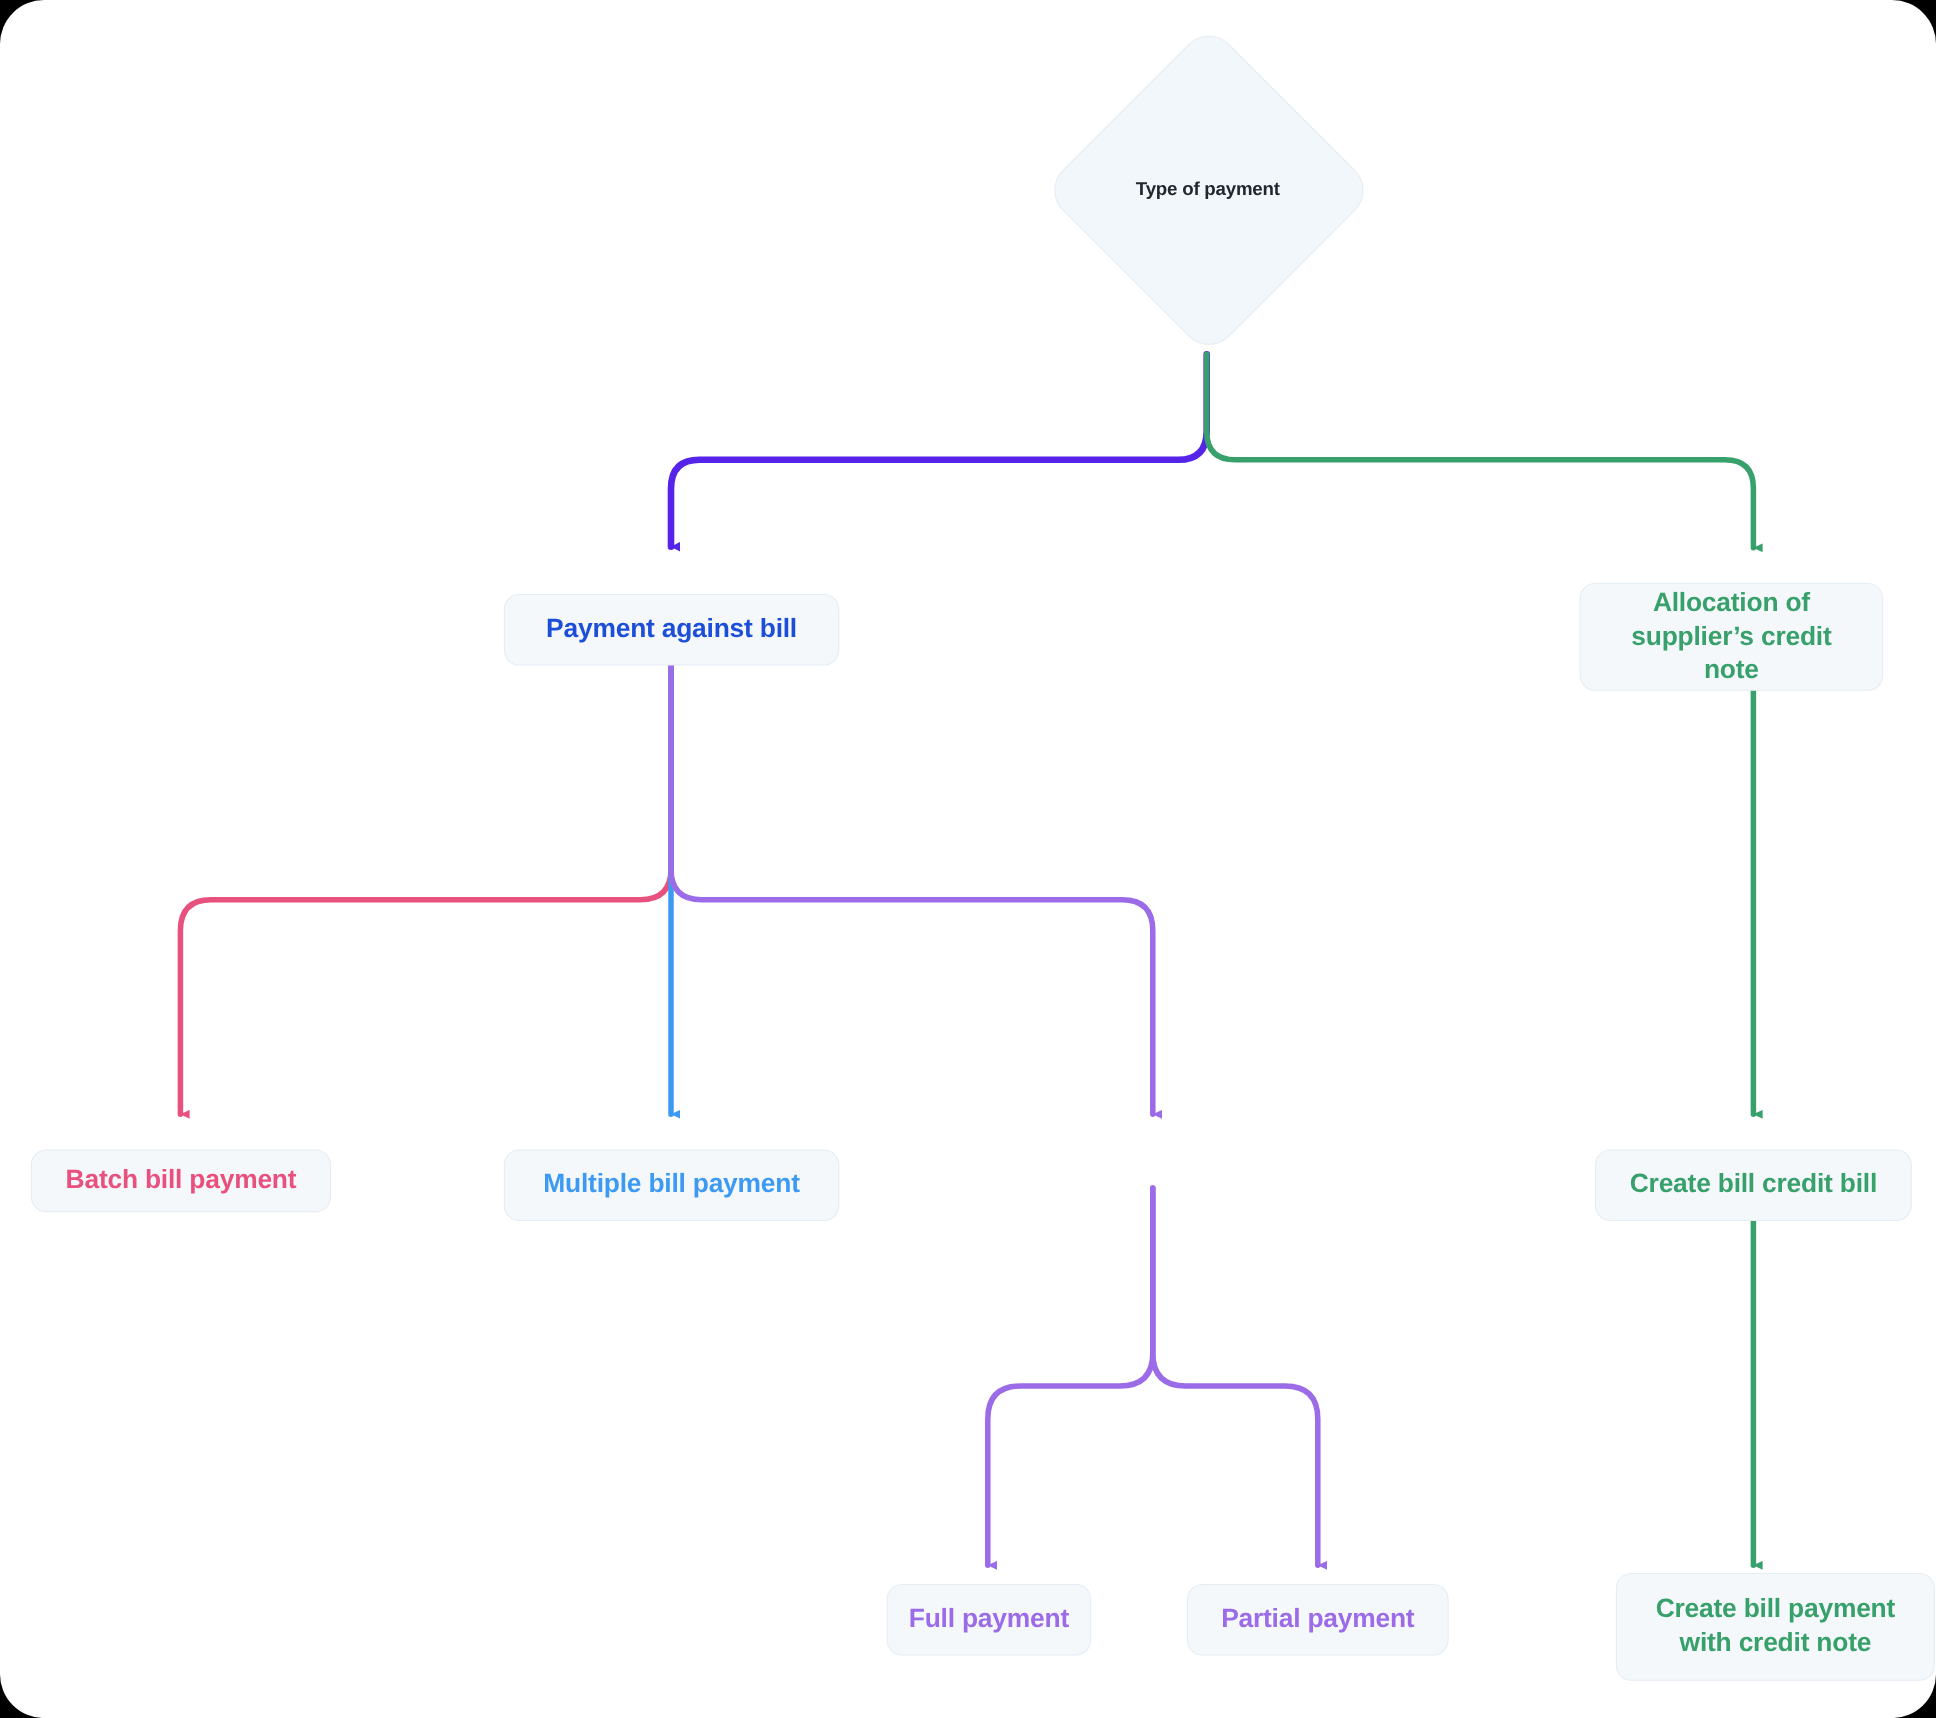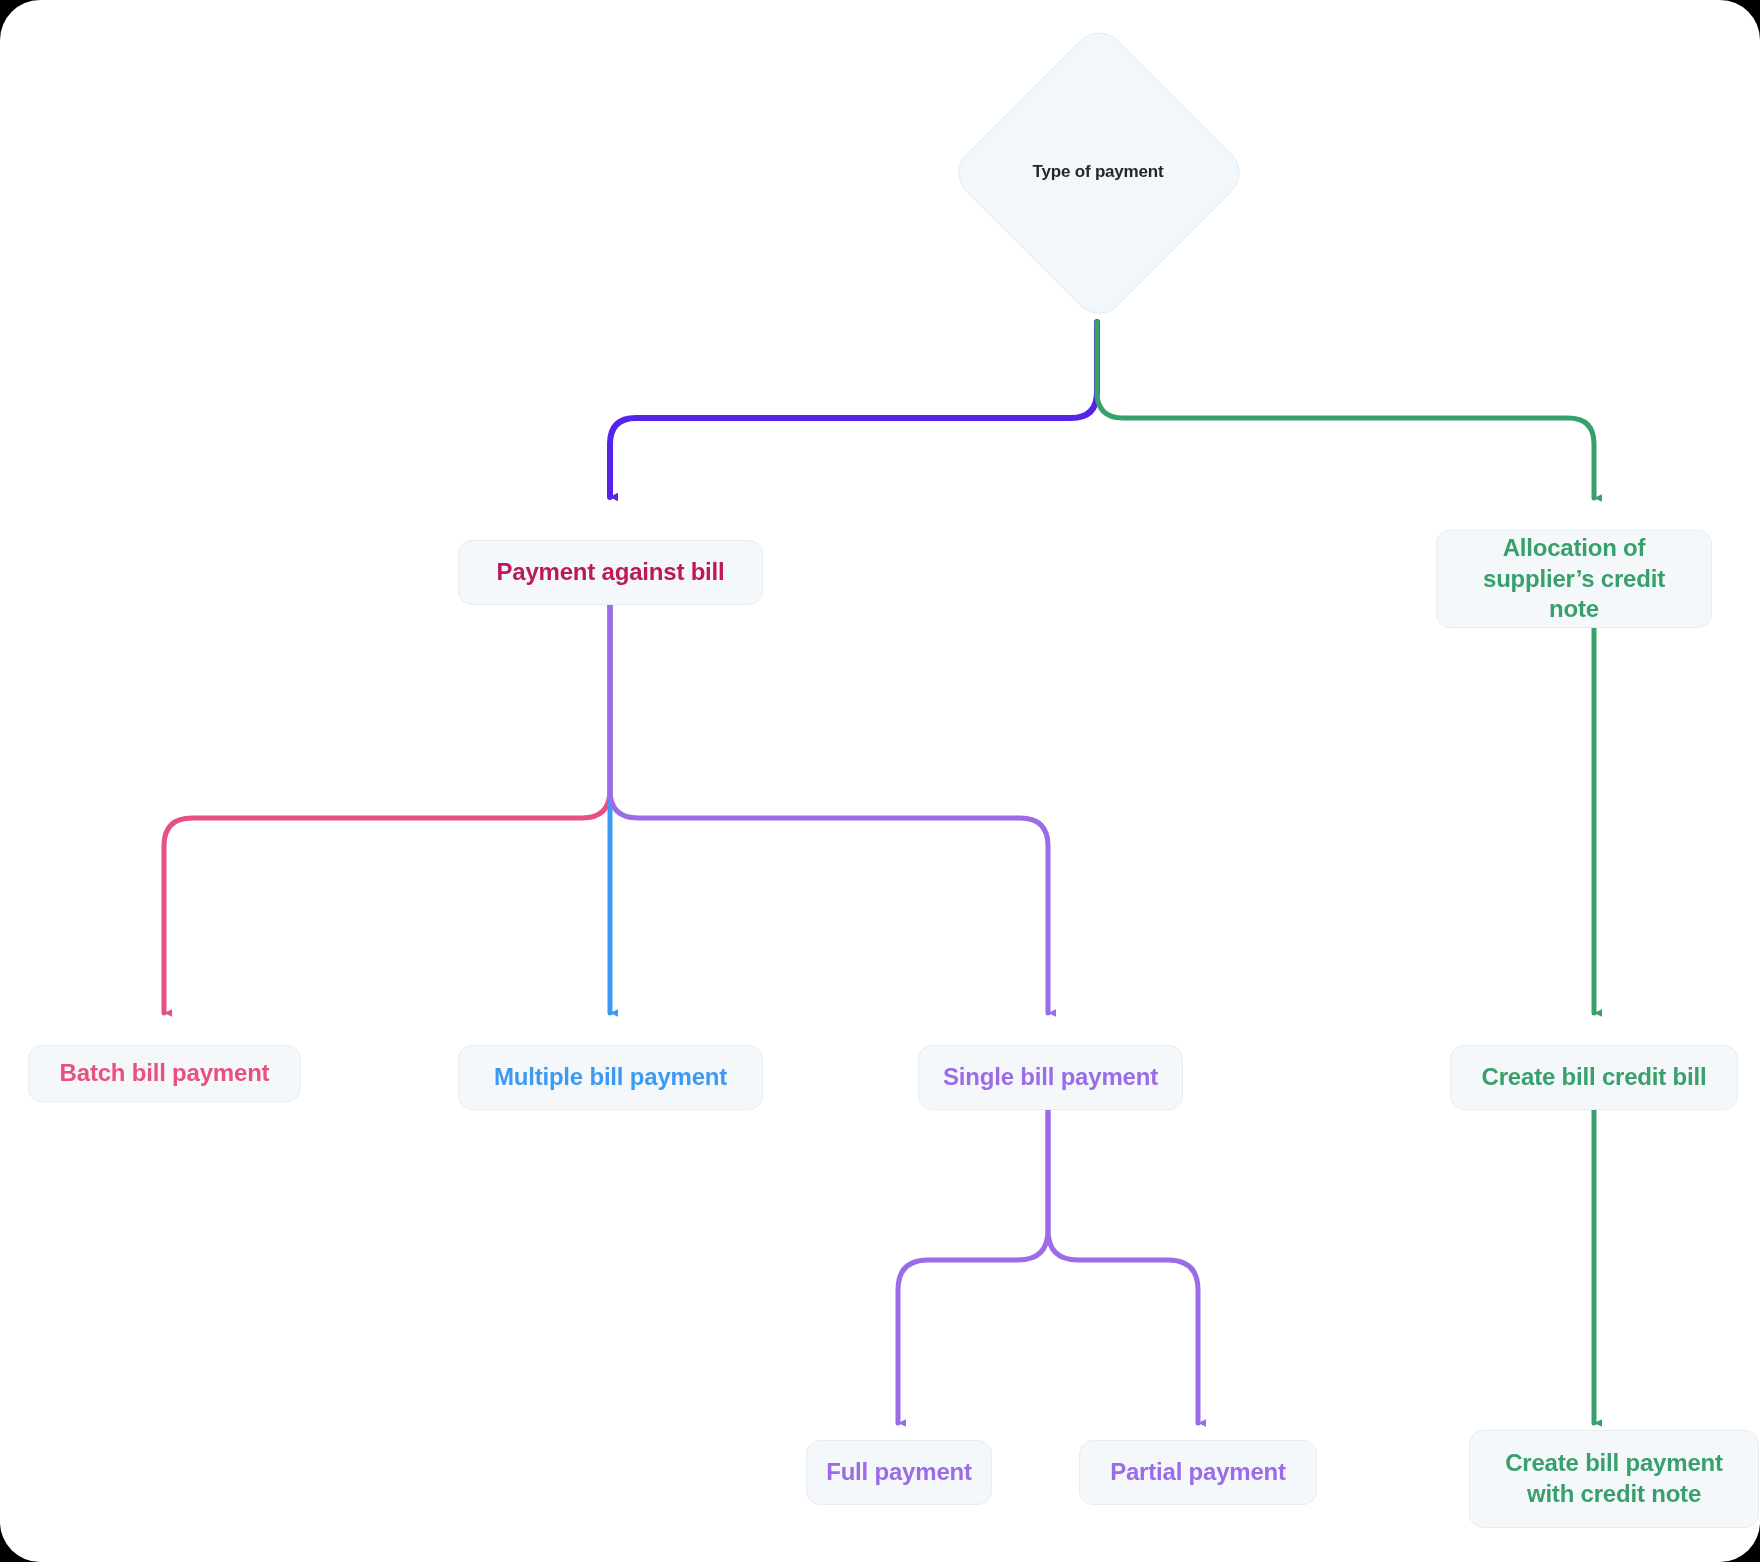--- a/index.html
+++ b/index.html
@@ -89,29 +89,28 @@
     <path d="M1048,1080 L1048,1230 Q1048,1260 1018,1260 L928,1260 Q898,1260 898,1290 L898,1423" fill="none" stroke="#9b6be8" stroke-width="5" stroke-linecap="round" marker-end="url(#ah-lilac)"></path>
 
     <path d="M1048,1080 L1048,1230 Q1048,1260 1078,1260 L1168,1260 Q1198,1260 1198,1290 L1198,1423" fill="none" stroke="#9b6be8" stroke-width="5" stroke-linecap="round" marker-end="url(#ah-lilac)"></path>
 
     <path d="M1594,1080 L1594,1423" fill="none" stroke="#37a06b" stroke-width="5" stroke-linecap="round" marker-end="url(#ah-green)"></path>
   </svg>
 
   <div class="diamond" style="left:992px;top:66px;width:212px;height:212px;"></div>
   <div class="diamond-label" style="left:957px;top:146px;width:282px;height:52px;">Type of payment</div>
 
-  <div class="node" style="left:458px;top:540px;width:305px;height:65px;color:#be185d;">Payment against bill</div>
+  <div class="node" style="left:458px;top:540px;width:305px;height:65px;color:#1d4ed8;">Payment against bill</div>
 
   <div class="node" style="left:1436px;top:530px;width:276px;height:98px;color:#37a06b;">Allocation of supplier’s credit note</div>
 
   <div class="node" style="left:28px;top:1045px;width:273px;height:57px;color:#e8517e;">Batch bill payment</div>
 
   <div class="node" style="left:458px;top:1045px;width:305px;height:65px;color:#3d9af2;">Multiple bill payment</div>
 
-  <div class="node" style="left:918px;top:1045px;width:265px;height:65px;color:#9b6be8;">Single bill payment</div>
 
   <div class="node" style="left:1450px;top:1045px;width:288px;height:65px;color:#37a06b;">Create bill credit bill</div>
 
   <div class="node" style="left:1079px;top:1440px;width:238px;height:65px;color:#9b6be8;">Partial payment</div>
 
   <div class="node" style="left:806px;top:1440px;width:186px;height:65px;color:#9b6be8;">Full payment</div>
 
   <div class="node" style="left:1449px;top:1430px;width:290px;height:98px;color:#37a06b;margin-left:20px;">Create bill payment with credit note</div>
 
 </div>

